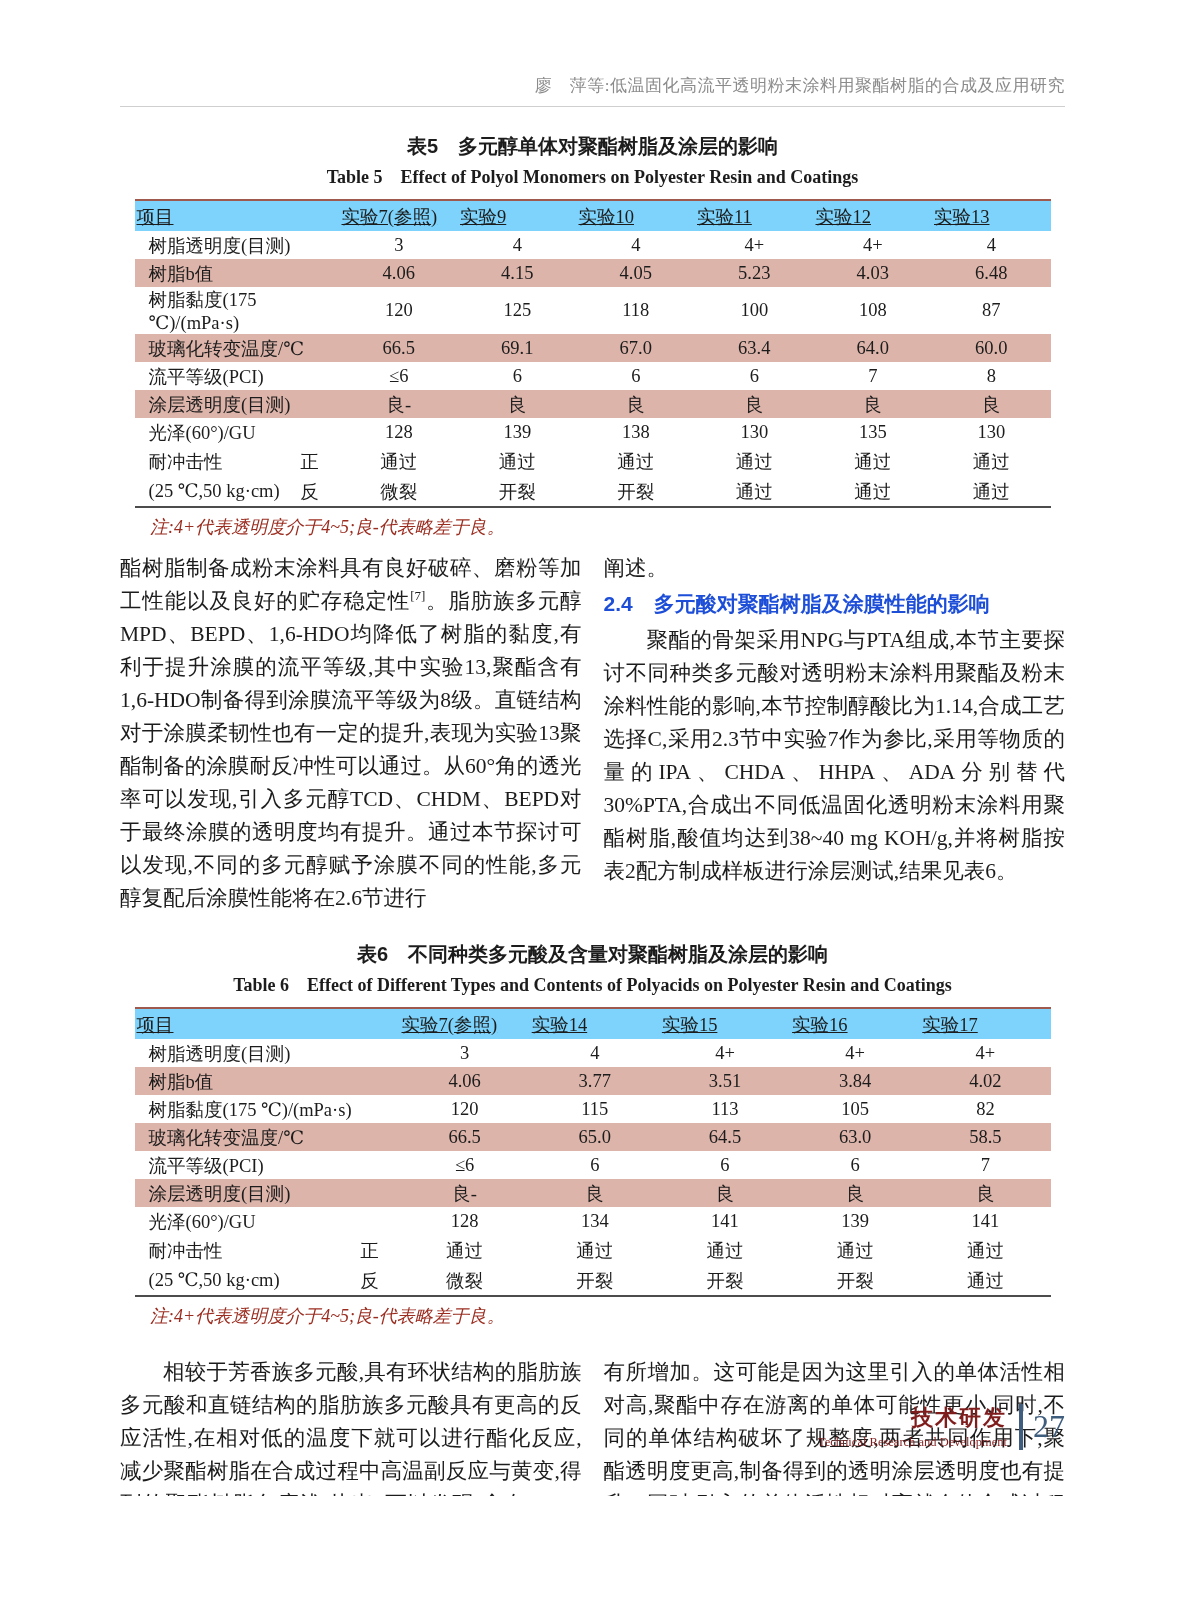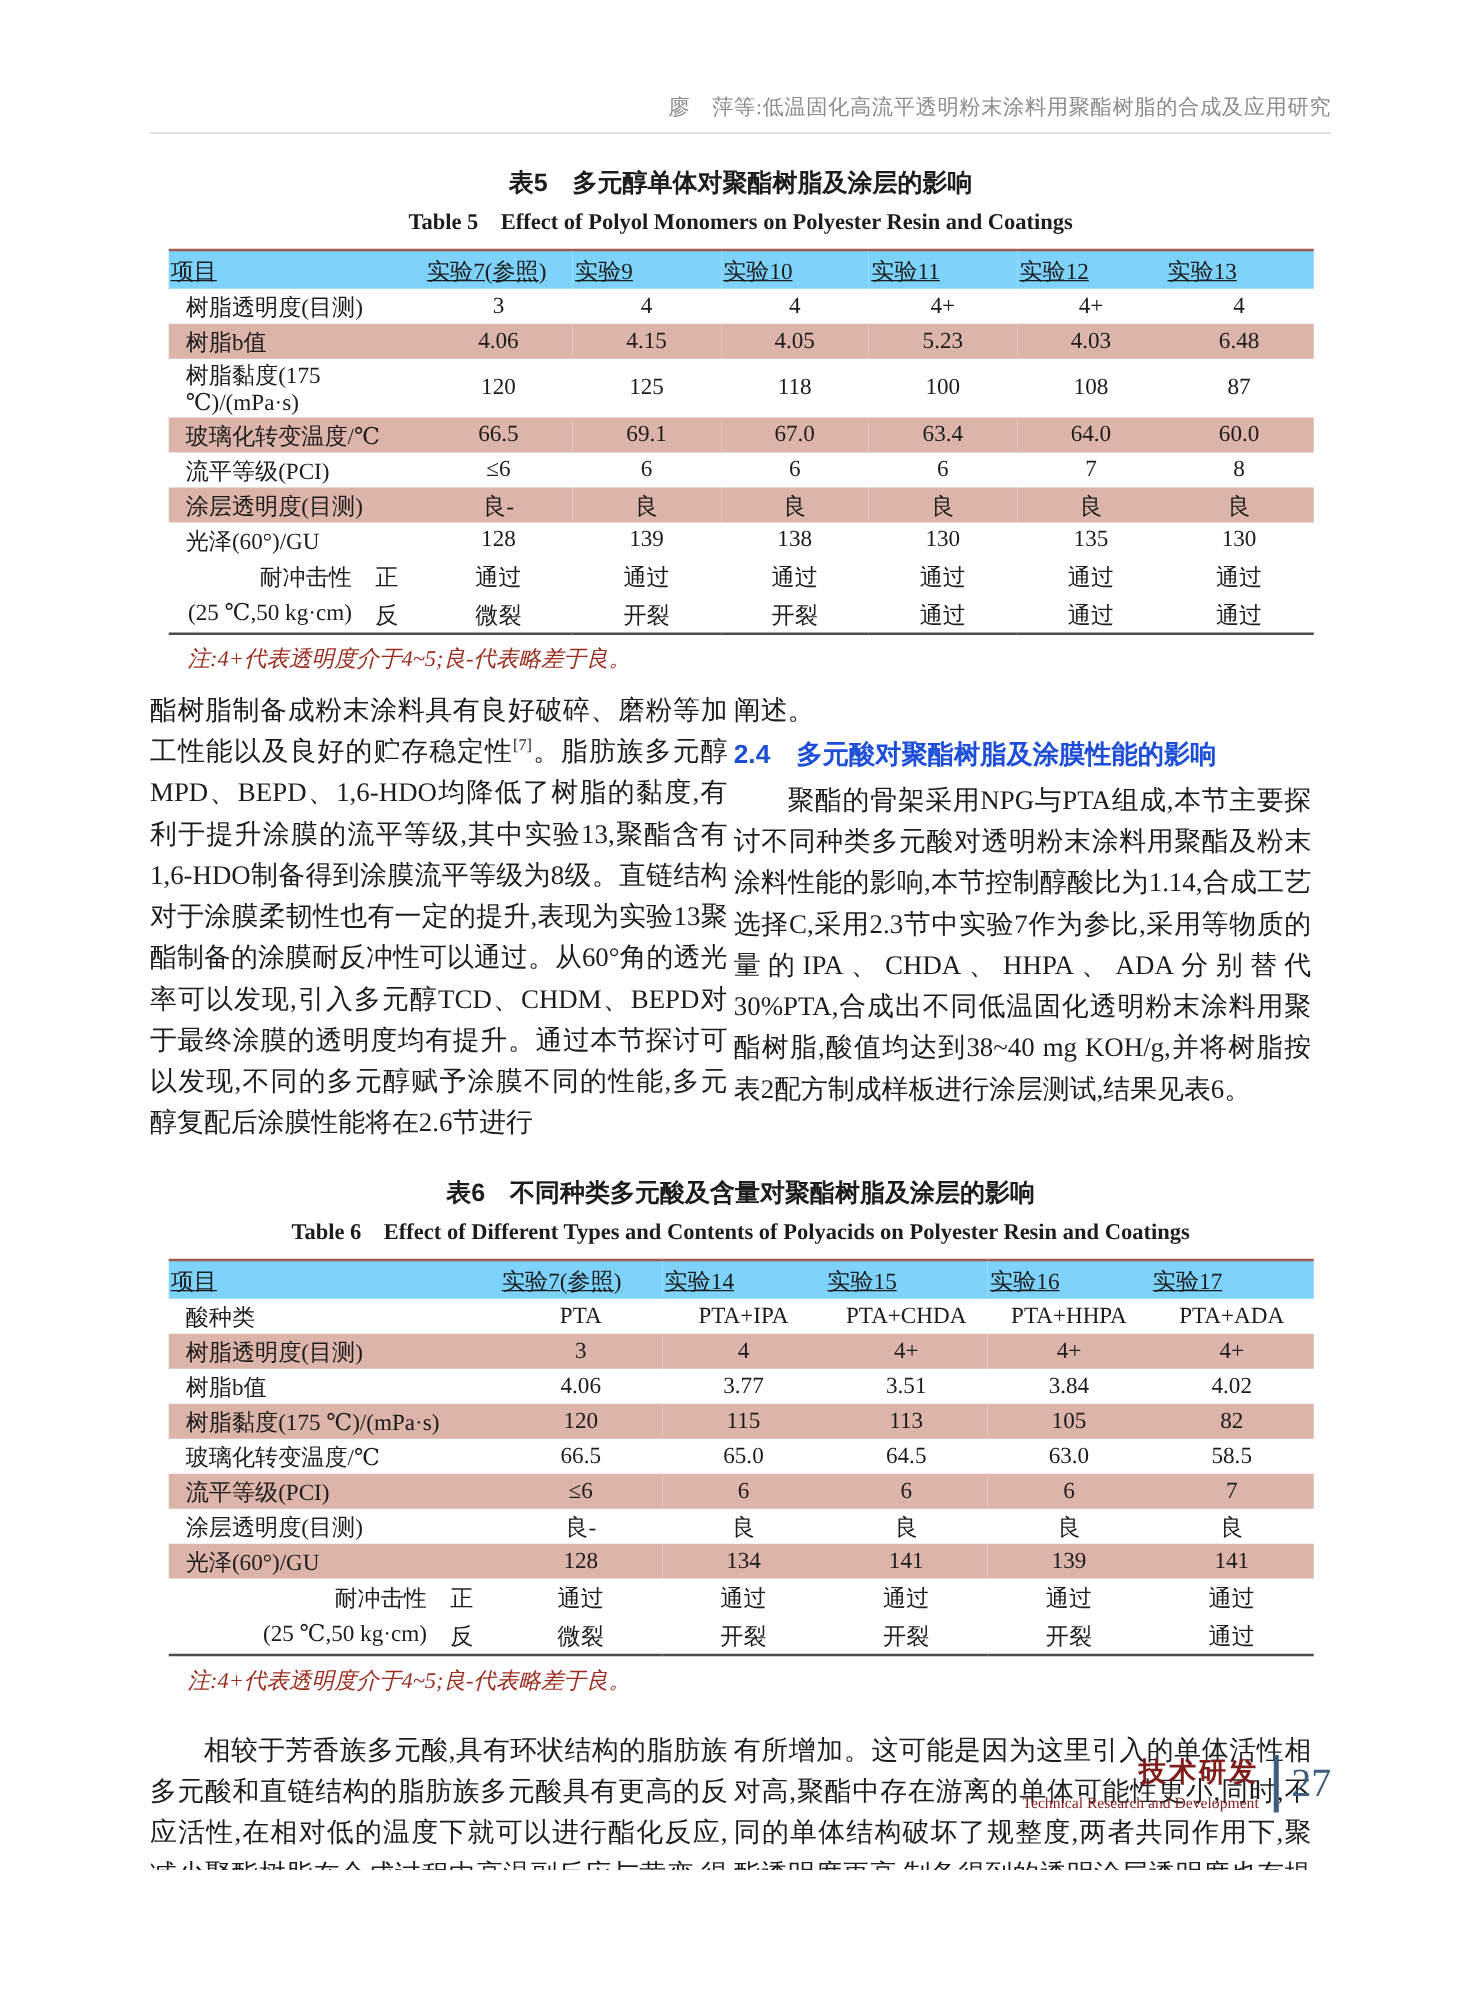--- a/index.html
+++ b/index.html
@@ -49,33 +49,33 @@
     padding:0 2px;
     text-decoration:underline;
   }
   table.datatable td{height:28px;padding:0 2px;}
   table.datatable td.lbl{text-align:left;padding-left:14px;}
   table.datatable td.val{text-align:center;}
   tbody.gen tr:nth-child(even) td{background:#ddb4aa;}
   tbody.impact td{height:30px;background:#ffffff;}
   td.imp{display:table-cell;}
   .imp-wrap{display:flex;align-items:center;}
-  .imp-name{flex:1;text-align:right;}
+  .imp-name{flex:1;text-align:left;}
   .imp-dir{width:56px;text-align:center;}
 
   .tab-note{
     margin:7px 0 0 30px;
     font-size:18px;
     color:#9b2d20;
     font-style:italic;
     font-family:"Liberation Serif","DejaVu Serif",serif;
   }
 
   
-  .cols{display:flex;gap:5px;margin-top:13px;}
+  .cols{display:flex;gap:22px;margin-top:13px;}
   .col{width:462px;font-size:21.5px;line-height:33px;text-align:justify;}
   .col p{margin:0;}
   p.indent{text-indent:2em;}
   sup{font-size:13px;vertical-align:super;line-height:0;}
   .sec-head{
     color:#1d4ed8;
     font-weight:bold;
     font-size:21px;
     font-family:"Liberation Sans","DejaVu Sans",sans-serif;
     margin:1px 0 2px 0;
@@ -245,28 +245,20 @@
             <th>项目</th>
             <th>实验7(参照)</th>
             <th>实验14</th>
             <th>实验15</th>
             <th>实验16</th>
             <th>实验17</th>
           </tr>
         </thead>
       <tbody class="gen">
           <tr>
-            <td class="lbl">酸种类</td>
-            <td class="val">PTA</td>
-            <td class="val">PTA+IPA</td>
-            <td class="val">PTA+CHDA</td>
-            <td class="val">PTA+HHPA</td>
-            <td class="val">PTA+ADA</td>
-          </tr>
-          <tr>
             <td class="lbl">树脂透明度(目测)</td>
             <td class="val">3</td>
             <td class="val">4</td>
             <td class="val">4+</td>
             <td class="val">4+</td>
             <td class="val">4+</td>
           </tr>
           <tr>
             <td class="lbl">树脂b值</td>
             <td class="val">4.06</td>

